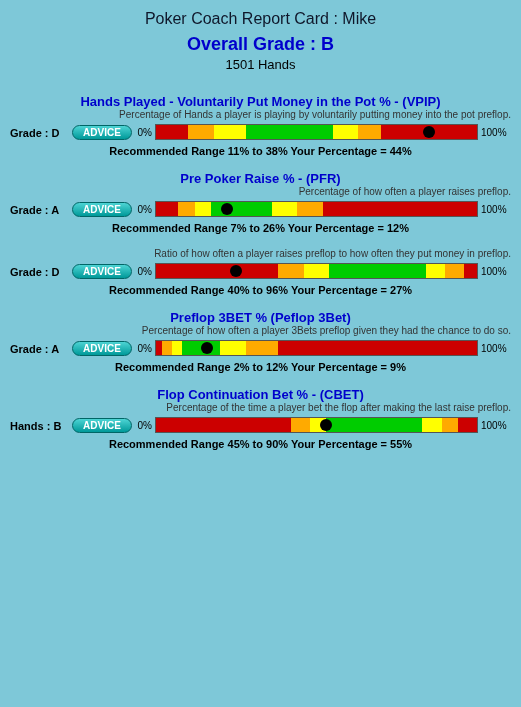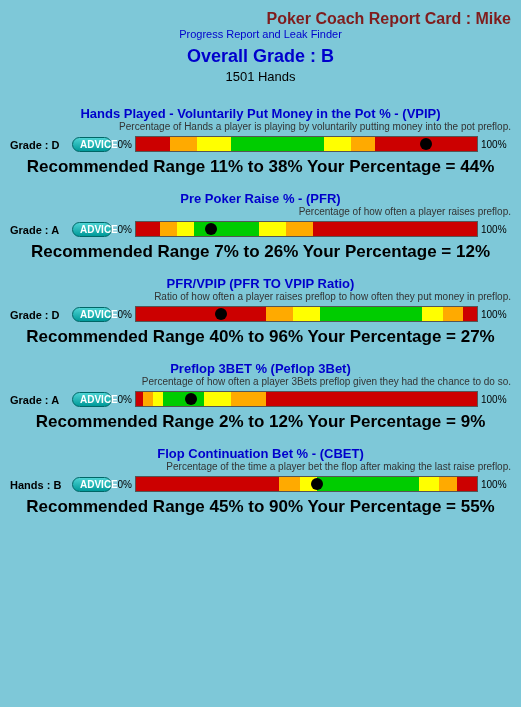--- a/index.html
+++ b/index.html
@@ -8,24 +8,23 @@
       font-family: Arial, sans-serif;
       width: 521px;
       min-height: 707px;
       padding: 10px;
     }
     .header {
       text-align: center;
       margin-bottom: 8px;
     }
     .header-title {
-      color: #7f1d1d;
+      color: #0f172a;
       font-size: 16px;
-      font-weight: bold;
-      text-align: right;
+      font-weight: normal;
     }
     .header-sub {
       color: #0000cc;
       font-size: 11px;
     }
     .overall-grade {
       color: #0000cc;
       font-size: 18px;
       font-weight: bold;
       text-align: center;
@@ -60,21 +59,21 @@
       flex-shrink: 0;
     }
     .advice-btn {
       background: linear-gradient(to bottom, #4dd4d4, #009999);
       color: #fff;
       font-size: 10px;
       font-weight: bold;
       border: 1px solid #006666;
       border-radius: 10px;
       padding: 1px 7px;
-      width: 40px;
+      width: 60px;
       flex-shrink: 0;
       text-align: center;
       cursor: pointer;
     }
     .bar-container {
       display: flex;
       align-items: center;
       margin-left: 4px;
       flex: 1;
     }
@@ -107,21 +106,21 @@
       width: 12px;
       height: 12px;
       background: #000;
       border-radius: 50%;
       top: 50%;
       transform: translateY(-50%);
       z-index: 10;
     }
     .rec-range {
       text-align: center;
-      font-size: 17px;
+      font-size: 11px;
       font-weight: bold;
       color: #000;
       margin-top: 3px;
     }
     .full-row {
       display: flex;
       align-items: center;
     }
     .left-col {
       width: 62px;
@@ -135,21 +134,20 @@
       align-items: center;
       margin-bottom: 2px;
     }
   </style>
 </head>
 <body>
 
 <div>
   <div class="header">
     <div class="header-title">Poker Coach Report Card : Mike</div>
-    <div class="header-sub">Progress Report and Leak Finder</div>
     <div class="overall-grade">Overall Grade : B</div>
     <div class="hands-count">1501 Hands</div>
   </div>
 </div>
 
 <div id="sections-container">
     <div class="section">
       <div class="section-title">Hands Played - Voluntarily Put Money in the Pot % - (VPIP)</div>
       <div class="section-desc">Percentage of Hands a player is playing by voluntarily putting money into the pot preflop.</div>
       <div class="full-row">
@@ -201,21 +199,20 @@
                 <div class="bar-dot" style="left: calc(22% - 6px);"></div>
               </div>
               <div class="bar-label-right">100%</div>
             </div>
           </div>
         </div>
       </div>
       <div class="rec-range">Recommended Range 7% to 26%     Your Percentage = 12%</div>
     </div>
     <div class="section">
-      <div class="section-title">PFR/VPIP (PFR TO VPIP Ratio)</div>
       <div class="section-desc">Ratio of how often a player raises preflop to how often they put money in preflop.</div>
       <div class="full-row">
         <div class="left-col">
           <div class="grade-label">Grade : D</div>
         </div>
         <div class="right-col">
           <div class="advice-row">
             <div class="advice-btn">ADVICE</div>
             <div class="bar-container">
               <div class="bar-label-left">0%</div>

